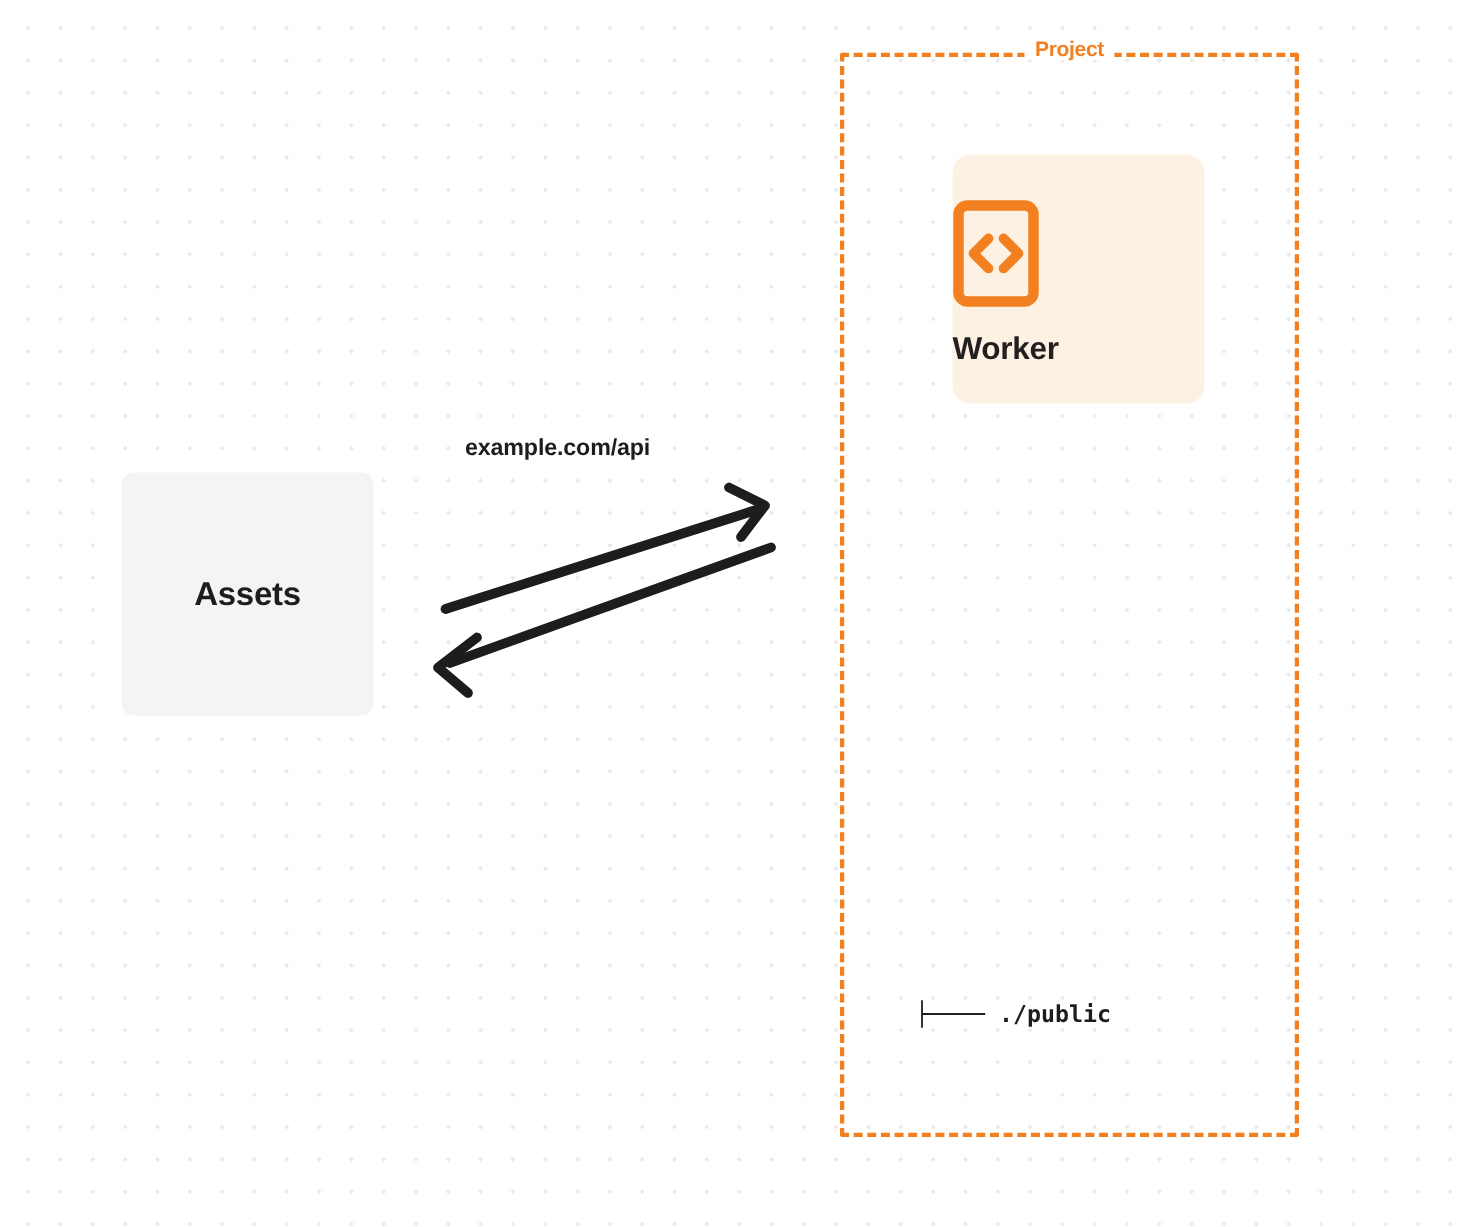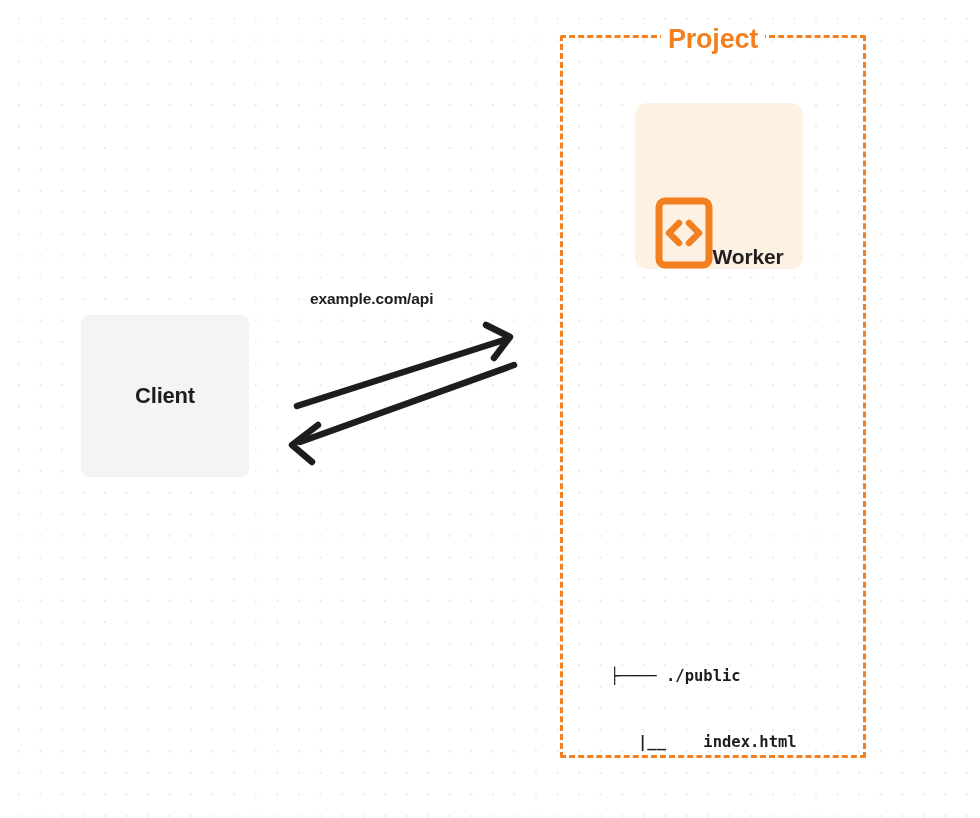--- a/index.html
+++ b/index.html
@@ -75,36 +75,36 @@
     box-sizing: border-box;
     border-radius: 2px;
   }
   #project-group-title {
     position: absolute;
     left: 50%;
     top: -14px;
     transform: translateX(-50%);
     background: #ffffff;
     padding: 0 7px;
-    font-size: 27px;
+    font-size: 14px;
     font-weight: bold;
     color: #f38020;
     letter-spacing: -0.2px;
     white-space: nowrap;
     text-align: right;
   }
 
   
   .service-card {
     position: absolute;
     background: #fdf1e3;
     border-radius: 12px;
     display: flex;
-    flex-direction: row;
-    align-items: flex-end;
+    flex-direction: column;
+    align-items: flex-start;
     justify-content: center;
   }
   #worker-card {
     left: 72px;
     top: 65px;
     width: 168px;
     height: 166px;
   }
   #assets-card {
     left: 68px;
@@ -142,21 +142,21 @@
   #file-tree .tree-row {
     display: block;
   }
 </style>
 </head>
 <body>
 
 <div class="canvas">
 
   <div id="client-node">
-    <span class="node-label">Client</span>
+    <span class="node-label">Assets</span>
   </div>
 
   <div id="connector-label">example.com/api</div>
 
   <svg id="connector-arrows" viewBox="0 0 260 160">
 
     <g>
       <line x1="27" y1="91" x2="234" y2="25" stroke="#1d1d1b" stroke-width="6.5" stroke-linecap="round"></line>
       <polyline points="216,10 240,22 224,43" fill="none" stroke="#1d1d1b" stroke-width="6.5" stroke-linecap="round" stroke-linejoin="round"></polyline>
     </g>
@@ -178,18 +178,17 @@
           <polyline points="24,26 14,36 24,46" fill="none" stroke="#f38020" stroke-width="6.5" stroke-linecap="round" stroke-linejoin="round"></polyline>
           <polyline points="34,26 44,36 34,46" fill="none" stroke="#f38020" stroke-width="6.5" stroke-linecap="round" stroke-linejoin="round"></polyline>
         </svg>
       </span>
       <span class="card-label">Worker</span>
     </div>
 
 
     <div id="file-tree">
       <span class="tree-row">├──── ./public</span>
-      <span class="tree-row">   |__    index.html</span>
       
     </div>
 
   </div>
 </div>
 
 </body></html>

